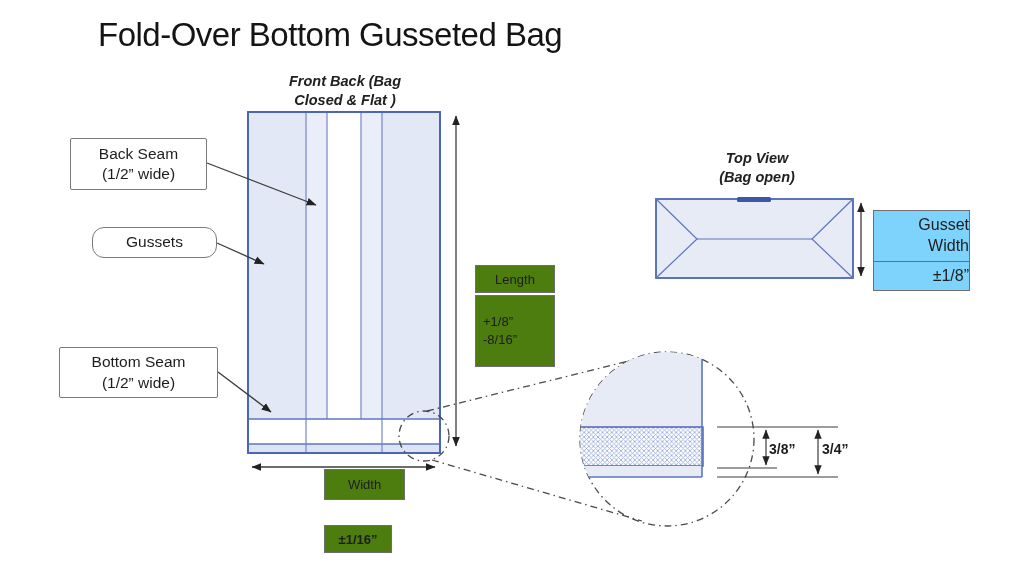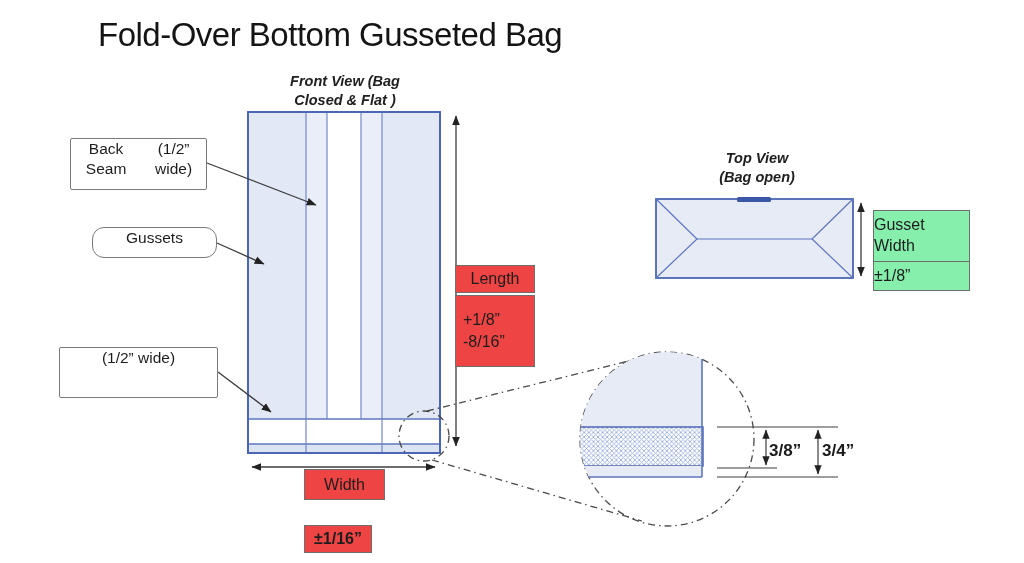--- a/index.html
+++ b/index.html
@@ -2,30 +2,30 @@
 <html><head>
 <meta charset="utf-8">
 <style>
   html,body{margin:0;padding:0;background:#fff;}
   #canvas{position:relative;width:1024px;height:563px;background:#ffffff;overflow:hidden;
           font-family:"Liberation Sans","DejaVu Sans",sans-serif;color:#1d1d1d;}
   #diagram-svg{position:absolute;left:0;top:0;}
   .abs{position:absolute;}
   .title{font-size:33px;font-weight:500;letter-spacing:-0.5px;color:#141414;white-space:nowrap;}
   .caption{font-size:14.5px;font-style:italic;font-weight:600;text-align:center;line-height:1.32;color:#202020;}
-  .callout{background:#fff;border:1.6px solid #7a7a7a;border-radius:2px;display:flex;flex-direction:row;
+  .callout{background:#fff;border:1.6px solid #7a7a7a;border-radius:2px;display:flex;flex-direction:column;
            justify-content:center;text-align:center;font-size:15.5px;line-height:1.3;box-sizing:border-box;}
-  .dimbox{background:#ef4444;border:1.5px solid #6e6e6e;box-sizing:border-box;display:flex;flex-direction:column;
-          justify-content:center;font-size:16px;}
+  .dimbox{background:#4d7c0f;border:1.5px solid #6e6e6e;box-sizing:border-box;display:flex;flex-direction:column;
+          justify-content:center;font-size:13px;margin-left:20px;}
   .dimbox.center{text-align:center;}
   .dimbox .left{ text-align:left;padding-left:7px;line-height:1.38;}
-  .gussetbox{background:#86efac;border:1.5px solid #6e6e6e;box-sizing:border-box;font-size:16px;text-align:left;}
+  .gussetbox{background:#7dd3fc;border:1.5px solid #6e6e6e;box-sizing:border-box;font-size:16px;text-align:right;}
   .gussetbox .cell-top{height:50px;display:flex;flex-direction:column;justify-content:center;line-height:1.3;}
   .gussetbox .cell-bottom{border-top:1.5px solid #6e6e6e;height:28px;display:flex;flex-direction:column;justify-content:center;}
-  .detaildim{font-size:17px;font-weight:600;color:#1b1b1b;white-space:nowrap;}
+  .detaildim{font-size:14px;font-weight:600;color:#1b1b1b;white-space:nowrap;}
 </style>
 </head>
 <body>
 
 <div id="canvas">
 
   <svg id="diagram-svg" width="1024" height="563" viewBox="0 0 1024 563">
     <defs>
       <marker id="arrow" viewBox="0 0 10 10" refX="9" refY="5" markerWidth="8" markerHeight="8" orient="auto-start-reverse">
         <path d="M0,1.2 L9.5,5 L0,8.8 z" fill="#222"></path>
@@ -97,39 +97,40 @@
       <line x1="717" y1="468" x2="777" y2="468"></line>
       <line x1="717" y1="477" x2="838" y2="477"></line>
       <line x1="766" y1="430" x2="766" y2="465" marker-start="url(#arrow)" marker-end="url(#arrow)"></line>
       <line x1="818" y1="430" x2="818" y2="474" marker-start="url(#arrow)" marker-end="url(#arrow)"></line>
     </g>
   </svg>
 
   <div class="abs title" style="left:98px;top:16px;">Fold-Over Bottom Gusseted Bag</div>
 
   <div class="abs caption" style="left:250px;top:72px;width:190px;">
-    <div>Front View (Bag</div>
+    <div>Front Back (Bag</div>
     <div>Closed &amp; Flat )</div>
   </div>
 
   <div class="abs caption" style="left:662px;top:149px;width:190px;">
     <div>Top View</div>
     <div>(Bag open)</div>
   </div>
 
   <div class="abs callout" style="left:70px;top:138px;width:137px;height:52px;">
     <div>Back Seam</div>
     <div>(1/2” wide)</div>
   </div>
 
   <div class="abs callout" style="left:92px;top:227px;width:125px;height:31px;border-radius:12px;">
     <div>Gussets</div>
   </div>
 
   <div class="abs callout" style="left:59px;top:347px;width:159px;height:51px;">
+    <div>Bottom Seam</div>
     <div>(1/2” wide)</div>
   </div>
 
   <div class="abs dimbox center" style="left:455px;top:265px;width:80px;height:28px;">
     <div>Length</div>
   </div>
   <div class="abs dimbox" style="left:455px;top:295px;width:80px;height:72px;">
     <div class="left">+1/8”</div>
     <div class="left">-8/16”</div>
   </div>

